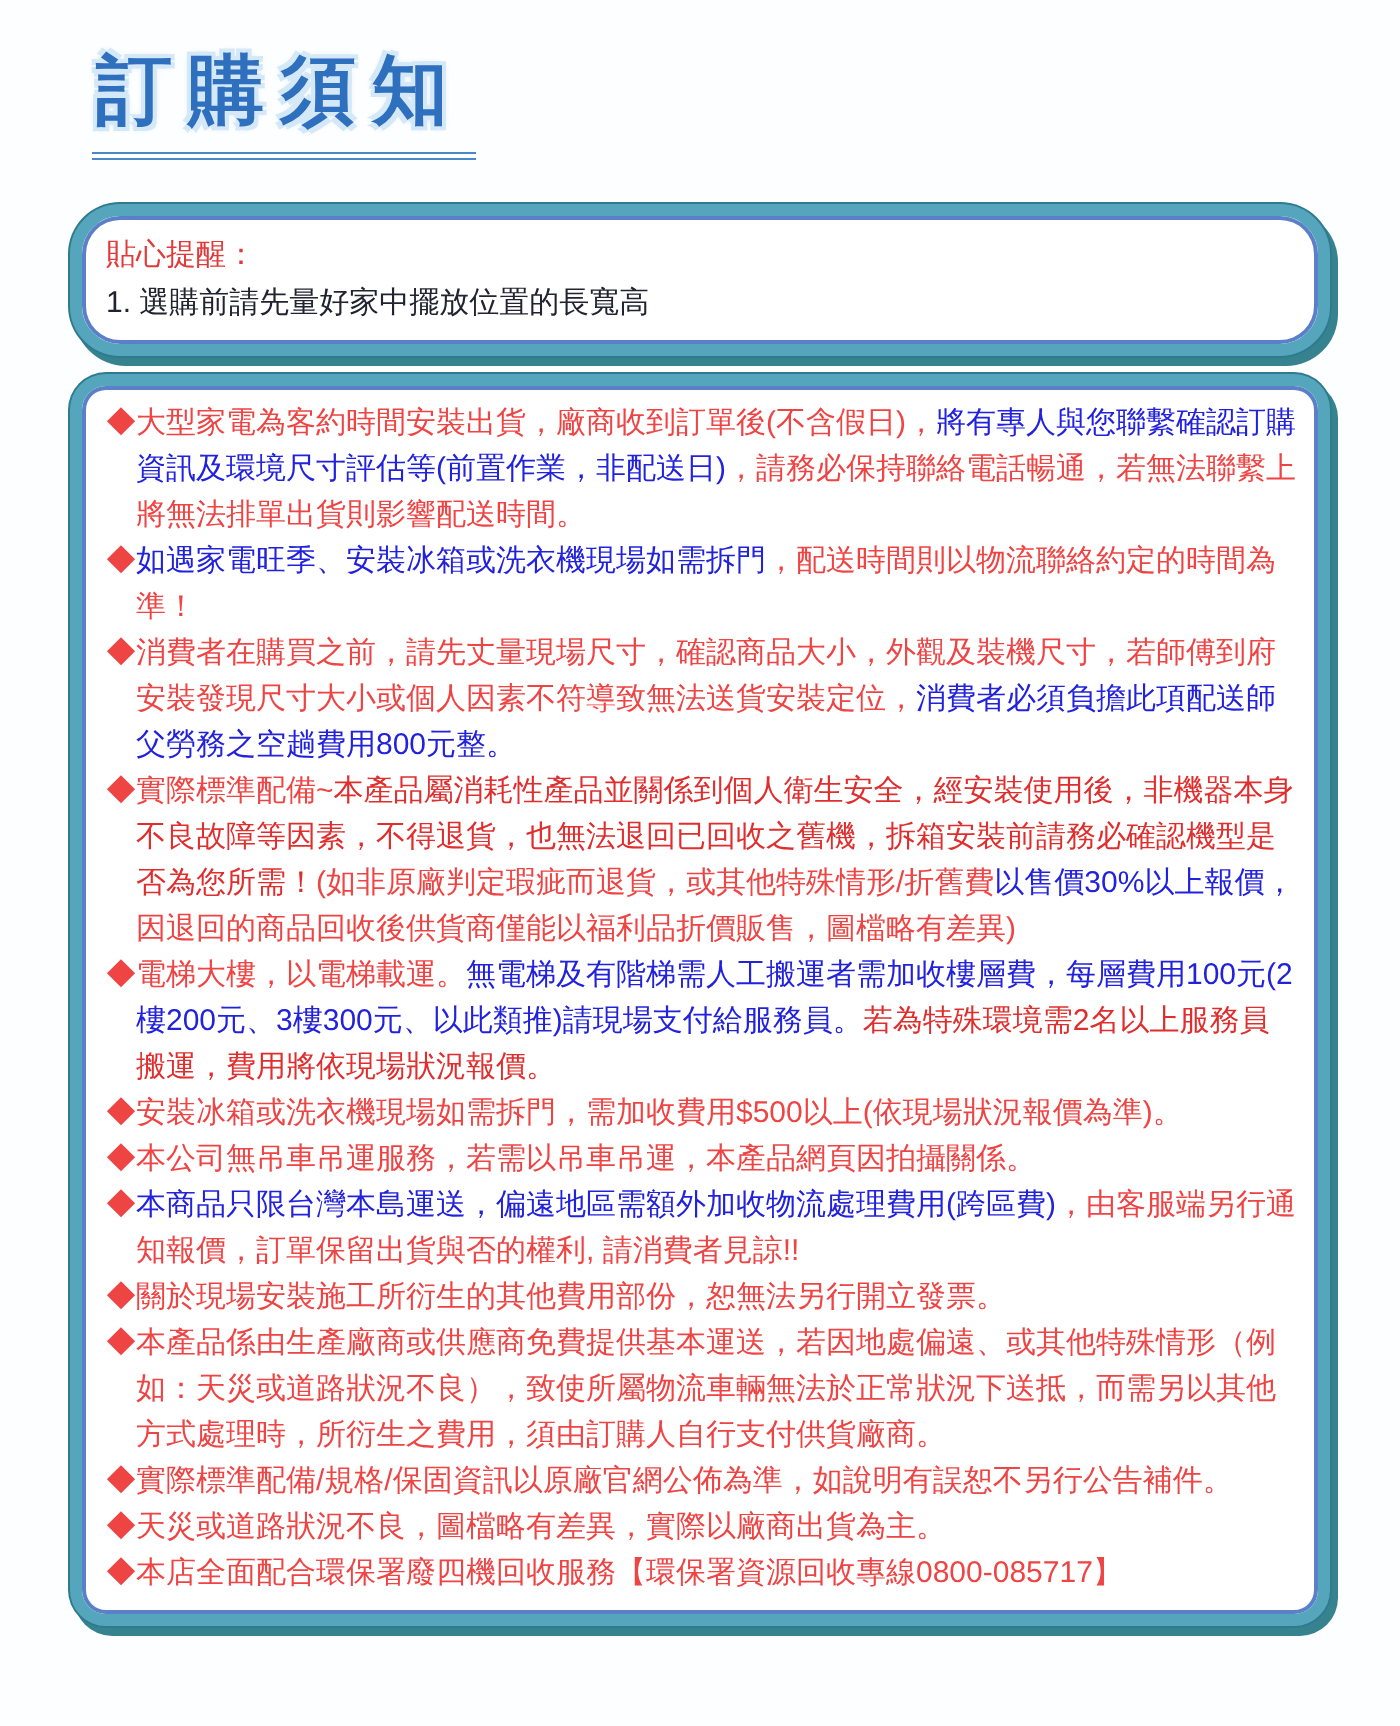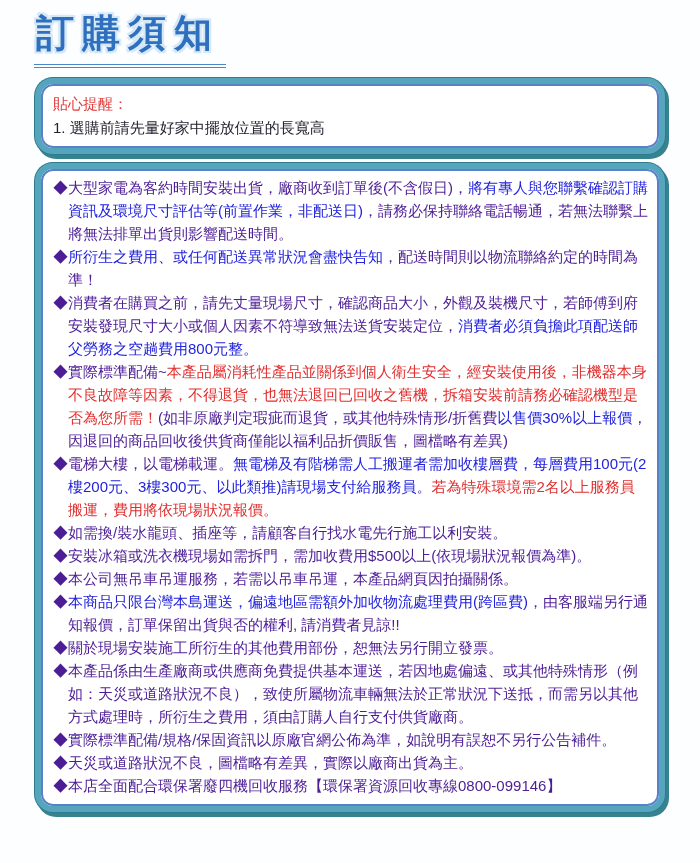--- a/index.html
+++ b/index.html
@@ -10,21 +10,21 @@
     -webkit-font-smoothing:antialiased;
   }
   .page{width:700px;height:863px;overflow:hidden;}
 
   
   .title-wrap{
     margin:6px 0 0 34px;
     display:inline-block;
   }
   .page-title{
-    margin:0;
+    margin:12px;
     display:inline-block;
     font-size:38px;
     font-weight:bold;
     letter-spacing:8px;
     color:#2e6fbe;
     padding:2px 6px 5px 2px;
     border-bottom:4px double #4a86c8;
     text-shadow:
       -2px -2px 0 #d4e8f8, 2px -2px 0 #d4e8f8,
       -2px 2px 0 #d4e8f8, 2px 2px 0 #d4e8f8,
@@ -37,21 +37,21 @@
     background:#ffffff;
     border:6px solid #55a6bd;
     border-radius:18px;
     box-shadow:
       0 0 0 1px #2e7b8e,
       3px 4px 0 1px #37828f,
       inset 0 0 0 2px #5c7fc9;
     box-sizing:border-box;
     width:630px;
   }
-  .box-reminder{margin-top:10px;padding:8px 12px 9px 12px;}
+  .box-reminder{margin-top:10px;padding:8px 12px 9px 12px;border-radius:25px;}
   .box-notice{margin-top:9px;padding:7px 10px 9px 12px;}
 
   p{margin:0;}
   .line{
     font-size:15px;
     line-height:23px;
     color:#222230;
   }
   .numbered{padding-left:24px;text-indent:-24px;}
   .bullet{
@@ -59,21 +59,21 @@
     line-height:23px;
     padding-left:15px;
     text-indent:-15px;
   }
   .reminder-heading{
     font-size:15px;
     line-height:24px;
     color:#e03a3a;
   }
   .seg-dark{color:#222230;}
-  .seg-navy{color:#4c1d95;}
+  .seg-navy{color:#ef4444;}
   .seg-blue{color:#2222dd;}
   .seg-red{color:#e02e2e;}
 </style>
 </head>
 <body>
 
 <div class="page">
 
   <div class="title-wrap">
     <h1 class="page-title">訂購須知</h1>
@@ -82,30 +82,29 @@
   <div class="box box-reminder">
     <p class="reminder-heading">貼心提醒：</p>
     <div>
         <p class="line numbered"><span class="seg-dark">1. 選購前請先量好家中擺放位置的長寬高</span></p>
       </div>
   </div>
 
   <div class="box box-notice">
     <div>
         <p class="bullet"><span class="seg-navy">◆大型家電為客約時間安裝出貨，廠商收到訂單後(不含假日)，</span><span class="seg-blue">將有專人與您聯繫確認訂購資訊及環境尺寸評估等(前置作業，非配送日)</span><span class="seg-navy">，請務必保持聯絡電話暢通，若無法聯繫上將無法排單出貨則影響配送時間。</span></p>
-        <p class="bullet"><span class="seg-navy">◆</span><span class="seg-blue">所衍生之費用、或任何配送異常狀況會盡快告知</span><span class="seg-navy">，配送時間則以物流聯絡約定的時間為準！</span></p>
+        <p class="bullet"><span class="seg-navy">◆</span><span class="seg-blue">如遇家電旺季、安裝冰箱或洗衣機現場如需拆門</span><span class="seg-navy">，配送時間則以物流聯絡約定的時間為準！</span></p>
         <p class="bullet"><span class="seg-navy">◆消費者在購買之前，請先丈量現場尺寸，確認商品大小，外觀及裝機尺寸，若師傅到府安裝發現尺寸大小或個人因素不符導致無法送貨安裝定位，</span><span class="seg-blue">消費者必須負擔此項配送師父勞務之空趟費用800元整。</span></p>
         <p class="bullet"><span class="seg-navy">◆實際標準配備~</span><span class="seg-red">本產品屬消耗性產品並關係到個人衛生安全，經安裝使用後，非機器本身不良故障等因素，不得退貨，也無法退回已回收之舊機，拆箱安裝前請務必確認機型是否為您所需！</span><span class="seg-navy">(如非原廠判定瑕疵而退貨，或其他特殊情形/折舊費</span><span class="seg-blue">以售價30%以上報價，</span><span class="seg-navy">因退回的商品回收後供貨商僅能以福利品折價販售，圖檔略有差異)</span></p>
         <p class="bullet"><span class="seg-navy">◆電梯大樓，以電梯載運。</span><span class="seg-blue">無電梯及有階梯需人工搬運者需加收樓層費，每層費用100元(2樓200元、3樓300元、以此類推)請現場支付給服務員。</span><span class="seg-red">若為特殊環境需2名以上服務員搬運，費用將依現場狀況報價。</span></p>
-        <p class="bullet"><span class="seg-navy">◆如需換/裝水龍頭、插座等，請顧客自行找水電先行施工以利安裝。</span></p>
         <p class="bullet"><span class="seg-navy">◆安裝冰箱或洗衣機現場如需拆門，需加收費用$500以上(依現場狀況報價為準)。</span></p>
         <p class="bullet"><span class="seg-navy">◆本公司無吊車吊運服務，若需以吊車吊運，本產品網頁因拍攝關係。</span></p>
         <p class="bullet"><span class="seg-navy">◆</span><span class="seg-blue">本商品只限台灣本島運送，偏遠地區需額外加收物流處理費用(跨區費)</span><span class="seg-navy">，由客服端另行通知報價，訂單保留出貨與否的權利, 請消費者見諒!!</span></p>
         <p class="bullet"><span class="seg-navy">◆關於現場安裝施工所衍生的其他費用部份，恕無法另行開立發票。</span></p>
         <p class="bullet"><span class="seg-navy">◆本產品係由生產廠商或供應商免費提供基本運送，若因地處偏遠、或其他特殊情形（例如：天災或道路狀況不良），致使所屬物流車輛無法於正常狀況下送抵，而需另以其他方式處理時，所衍生之費用，須由訂購人自行支付供貨廠商。</span></p>
         <p class="bullet"><span class="seg-navy">◆實際標準配備/規格/保固資訊以原廠官網公佈為準，如說明有誤恕不另行公告補件。</span></p>
         <p class="bullet"><span class="seg-navy">◆天災或道路狀況不良，圖檔略有差異，實際以廠商出貨為主。</span></p>
-        <p class="bullet"><span class="seg-navy">◆本店全面配合環保署廢四機回收服務【環保署資源回收專線0800-099146】</span></p>
+        <p class="bullet"><span class="seg-navy">◆本店全面配合環保署廢四機回收服務【環保署資源回收專線0800-085717】</span></p>
       </div>
 
   </div>
 
 </div>
 
 </body></html>

